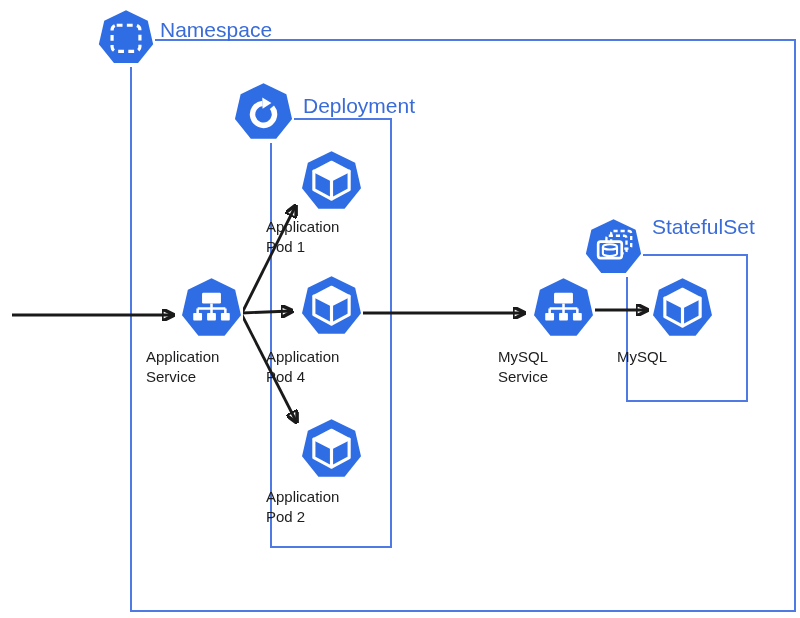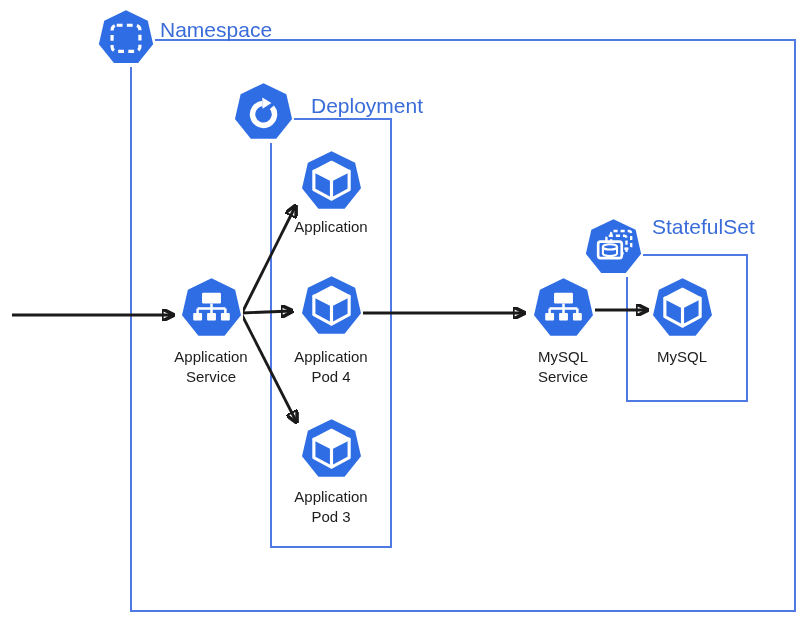--- a/index.html
+++ b/index.html
@@ -19,21 +19,21 @@
     box-sizing:border-box;
   }
   .group-label{
     position:absolute;color:var(--blue-label);font-size:21px;font-weight:400;
     white-space:nowrap;
   }
   .node-icon{
     position:absolute;background:#fff;display:block;
   }
   .node-label{
-    position:absolute;width:130px;text-align:center;color:var(--text-color);
+    position:absolute;width:130px;color:var(--text-color);
     font-size:15px;line-height:20px;
   }
   #edge-layer{position:absolute;left:0;top:0;width:800px;height:618px;}
   #edge-layer path{stroke:var(--arrow-color);stroke-width:2.8;fill:none;}
   #icon-defs{position:absolute;width:0;height:0;overflow:hidden;}
 </style>
 </head>
 <body>
 
 <svg id="icon-defs" aria-hidden="true">
@@ -101,21 +101,21 @@
       <use href="#sym-namespace-icon"></use>
     </svg>
   <svg class="node-icon" style="left:233px;top:82px;width:61px;height:61px;">
       <use href="#sym-deployment-icon"></use>
     </svg>
   <svg class="node-icon" style="left:584px;top:218px;width:59px;height:59px;">
       <use href="#sym-statefulset-icon"></use>
     </svg>
 
   <div class="group-label" style="left:160px;top:18px;">Namespace</div>
-  <div class="group-label" style="left:311px;top:94px;">Deployment</div>
+  <div class="group-label" style="left:303px;top:94px;">Deployment</div>
   <div class="group-label" style="left:652px;top:215px;">StatefulSet</div>
 
   <svg class="node-icon" style="left:180px;top:277px;width:63px;height:63px;">
       <use href="#sym-service-icon"></use>
     </svg>
   <svg class="node-icon" style="left:300px;top:150px;width:63px;height:63px;">
       <use href="#sym-pod-icon"></use>
     </svg>
   <svg class="node-icon" style="left:300px;top:275px;width:63px;height:63px;">
       <use href="#sym-pod-icon"></use>
@@ -129,28 +129,29 @@
   <svg class="node-icon" style="left:651px;top:277px;width:63px;height:63px;">
       <use href="#sym-pod-icon"></use>
     </svg>
 
   <div class="node-label" style="left:146px;top:347px;">
     <div>Application</div>
     <div>Service</div>
   </div>
   <div class="node-label" style="left:266px;top:217px;">
     <div>Application</div>
+    <div>Pod 1</div>
   </div>
   <div class="node-label" style="left:266px;top:347px;">
     <div>Application</div>
     <div>Pod 4</div>
   </div>
   <div class="node-label" style="left:266px;top:487px;">
     <div>Application</div>
-    <div>Pod 3</div>
+    <div>Pod 2</div>
   </div>
   <div class="node-label" style="left:498px;top:347px;">
     <div>MySQL</div>
     <div>Service</div>
   </div>
   <div class="node-label" style="left:617px;top:347px;">
     <div>MySQL</div>
   </div>
 
 </div>

